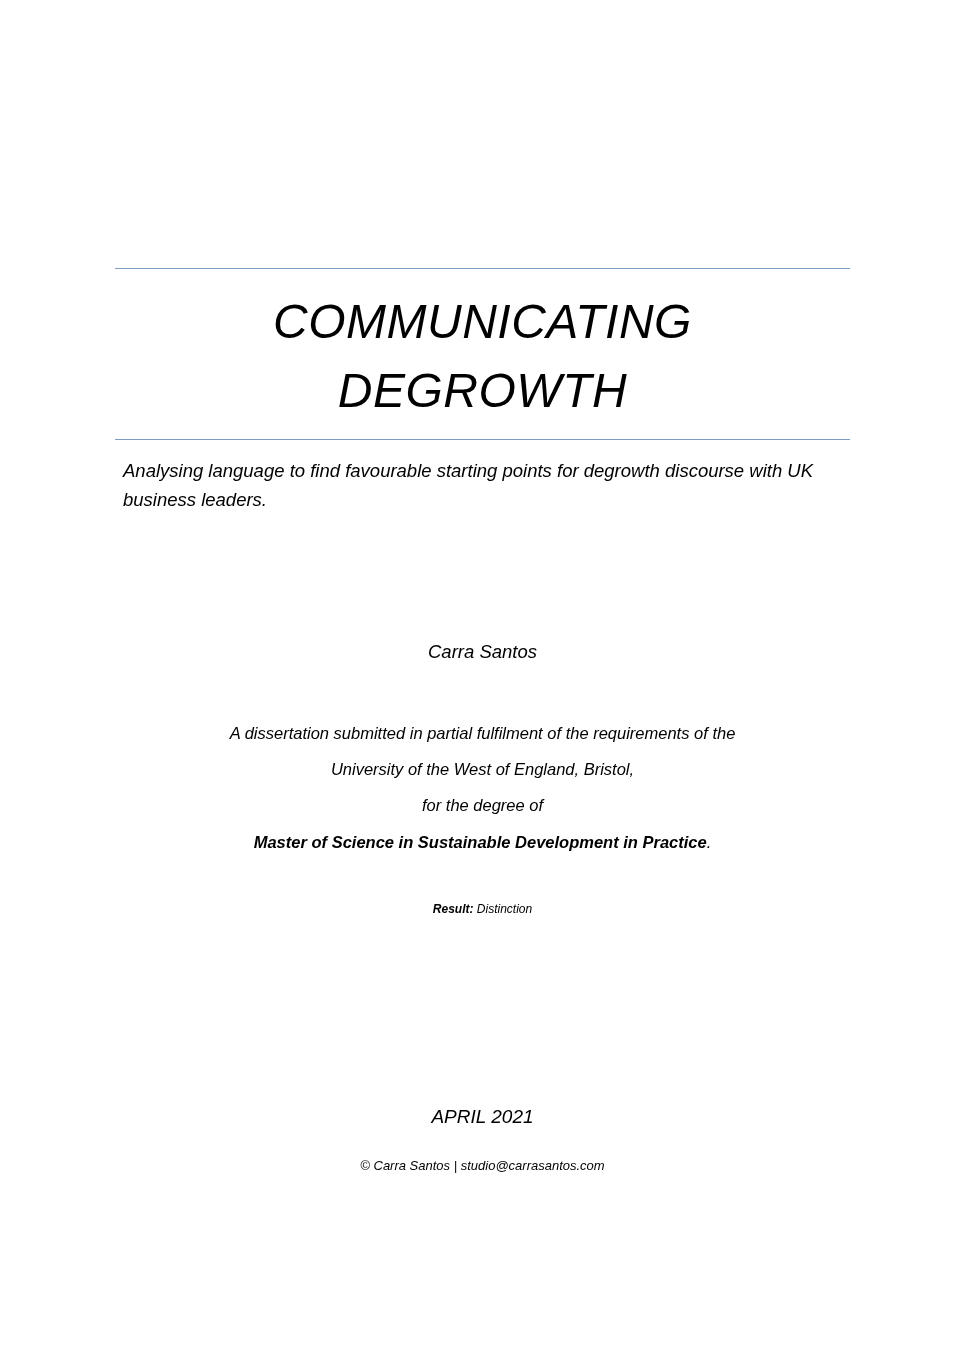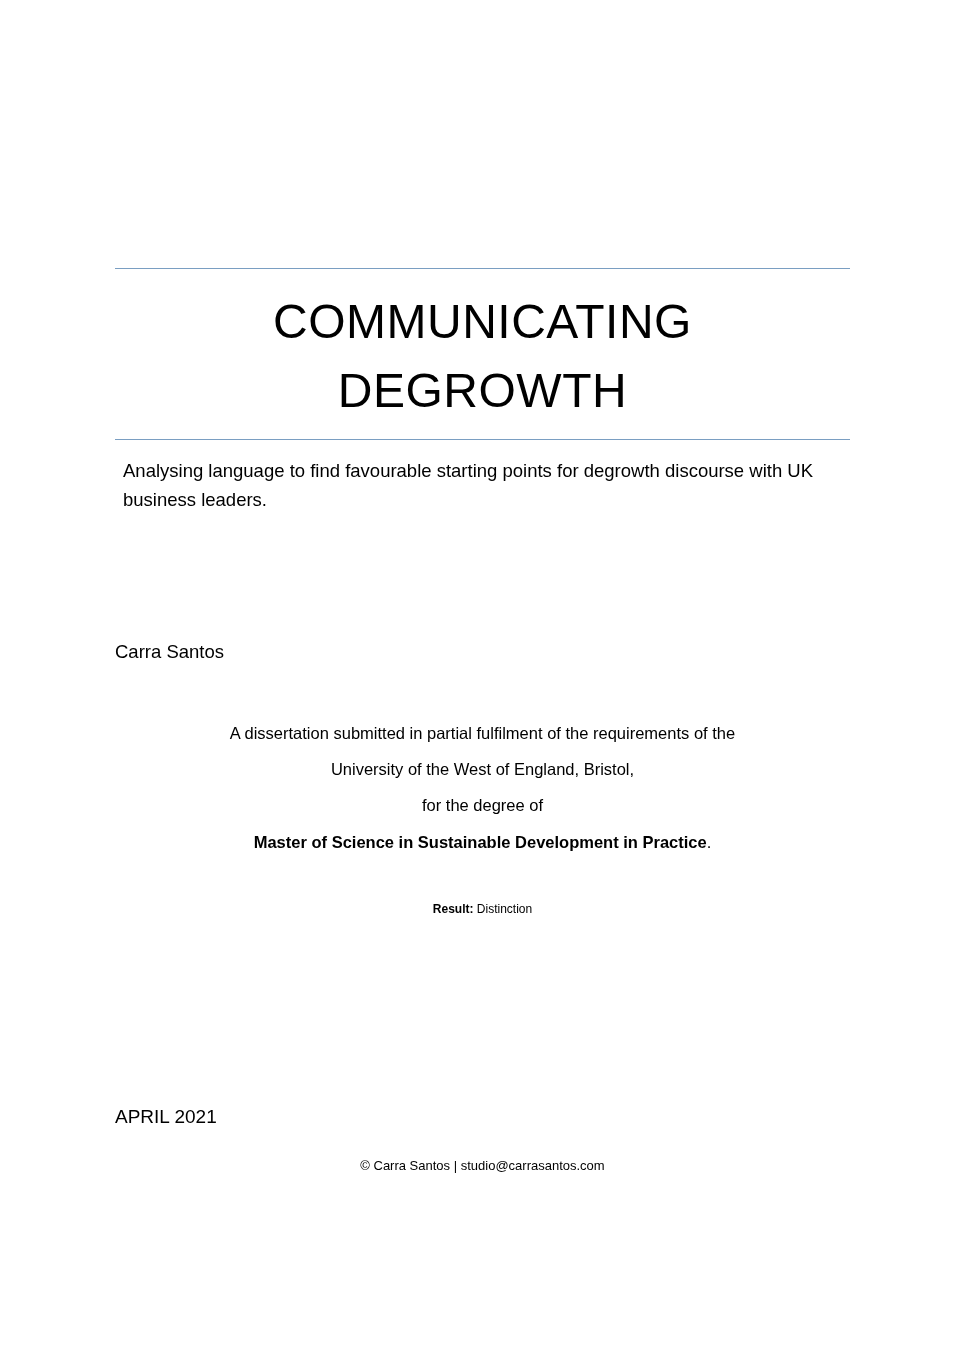--- a/index.html
+++ b/index.html
@@ -12,20 +12,21 @@
     color: #000000;
   }
   .page {
     position: relative;
     width: 960px;
     height: 1224px;
     margin: 0 auto;
     background: #84cc16;
     overflow: hidden;
     box-sizing: border-box;
+    font-style: italic;
   }
   .sheet {
     position: absolute;
     left: 0;
     top: 0;
     width: 960px;
     height: 1360px;
     background: #ffffff;
   }
   .content {
@@ -53,20 +54,21 @@
   }
   .subtitle {
     margin-top: 16px;
     text-align: left;
     font-size: 18.5px;
     line-height: 1.58;
     padding: 0 8px;
   }
   .author {
     margin-top: 126px;
+    text-align: center;
     font-size: 18.5px;
   }
   .statement {
     margin-top: 52px;
     text-align: center;
     font-size: 16.5px;
     line-height: 2.2;
   }
   .statement .bold {
     font-weight: bold;
@@ -75,21 +77,21 @@
   .result {
     margin-top: 42px;
     text-align: center;
     font-size: 12px;
   }
   .result .bold {
     font-weight: bold;
   }
   .date {
     margin-top: 190px;
-    text-align: left;
+    text-align: center;
     font-size: 19px;
   }
   .credit {
     margin-top: 30px;
     text-align: center;
     font-size: 13px;
   }
 </style>
 </head>
 <body>

